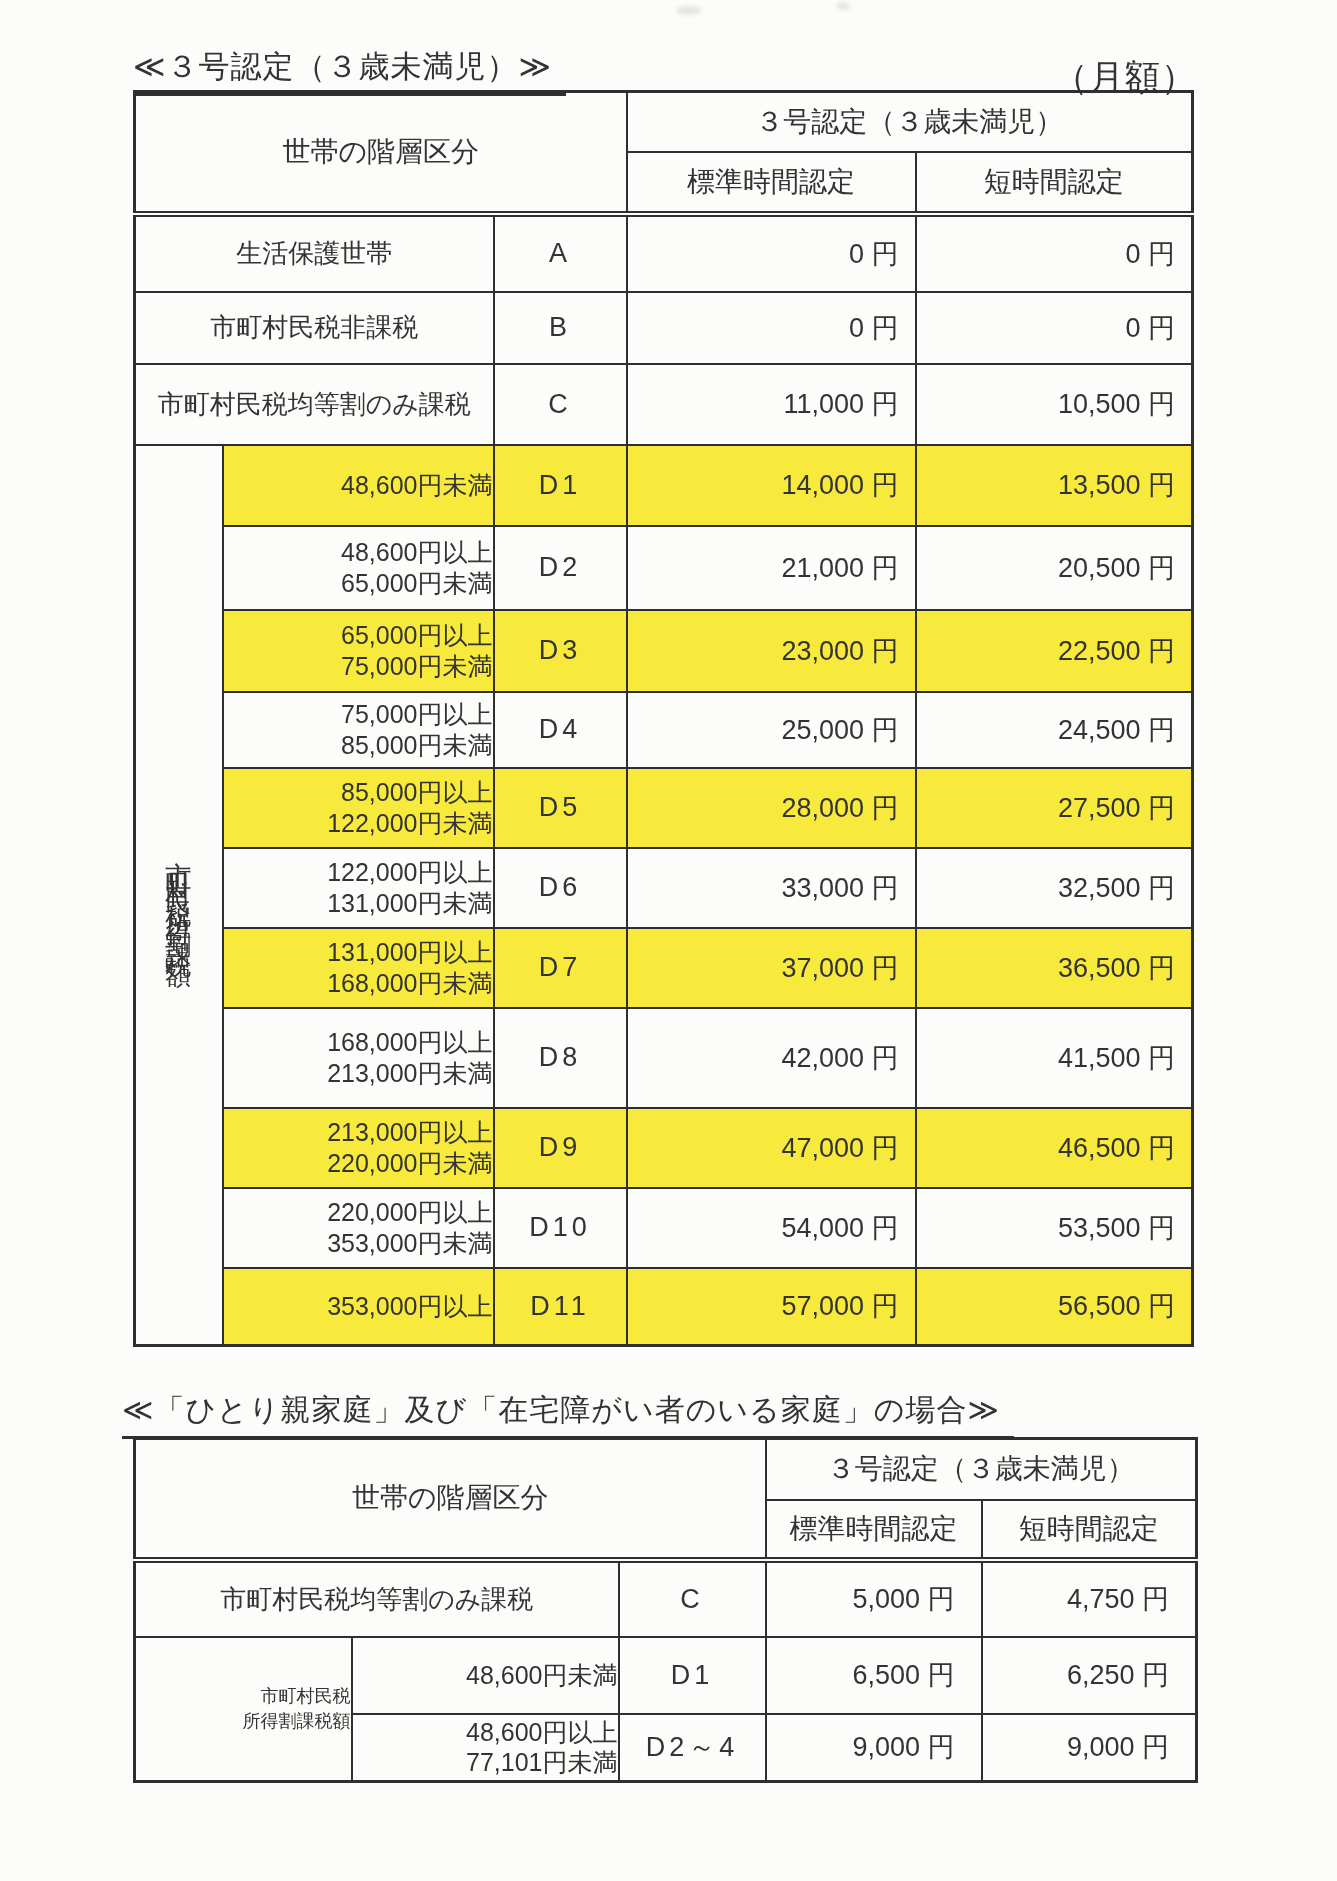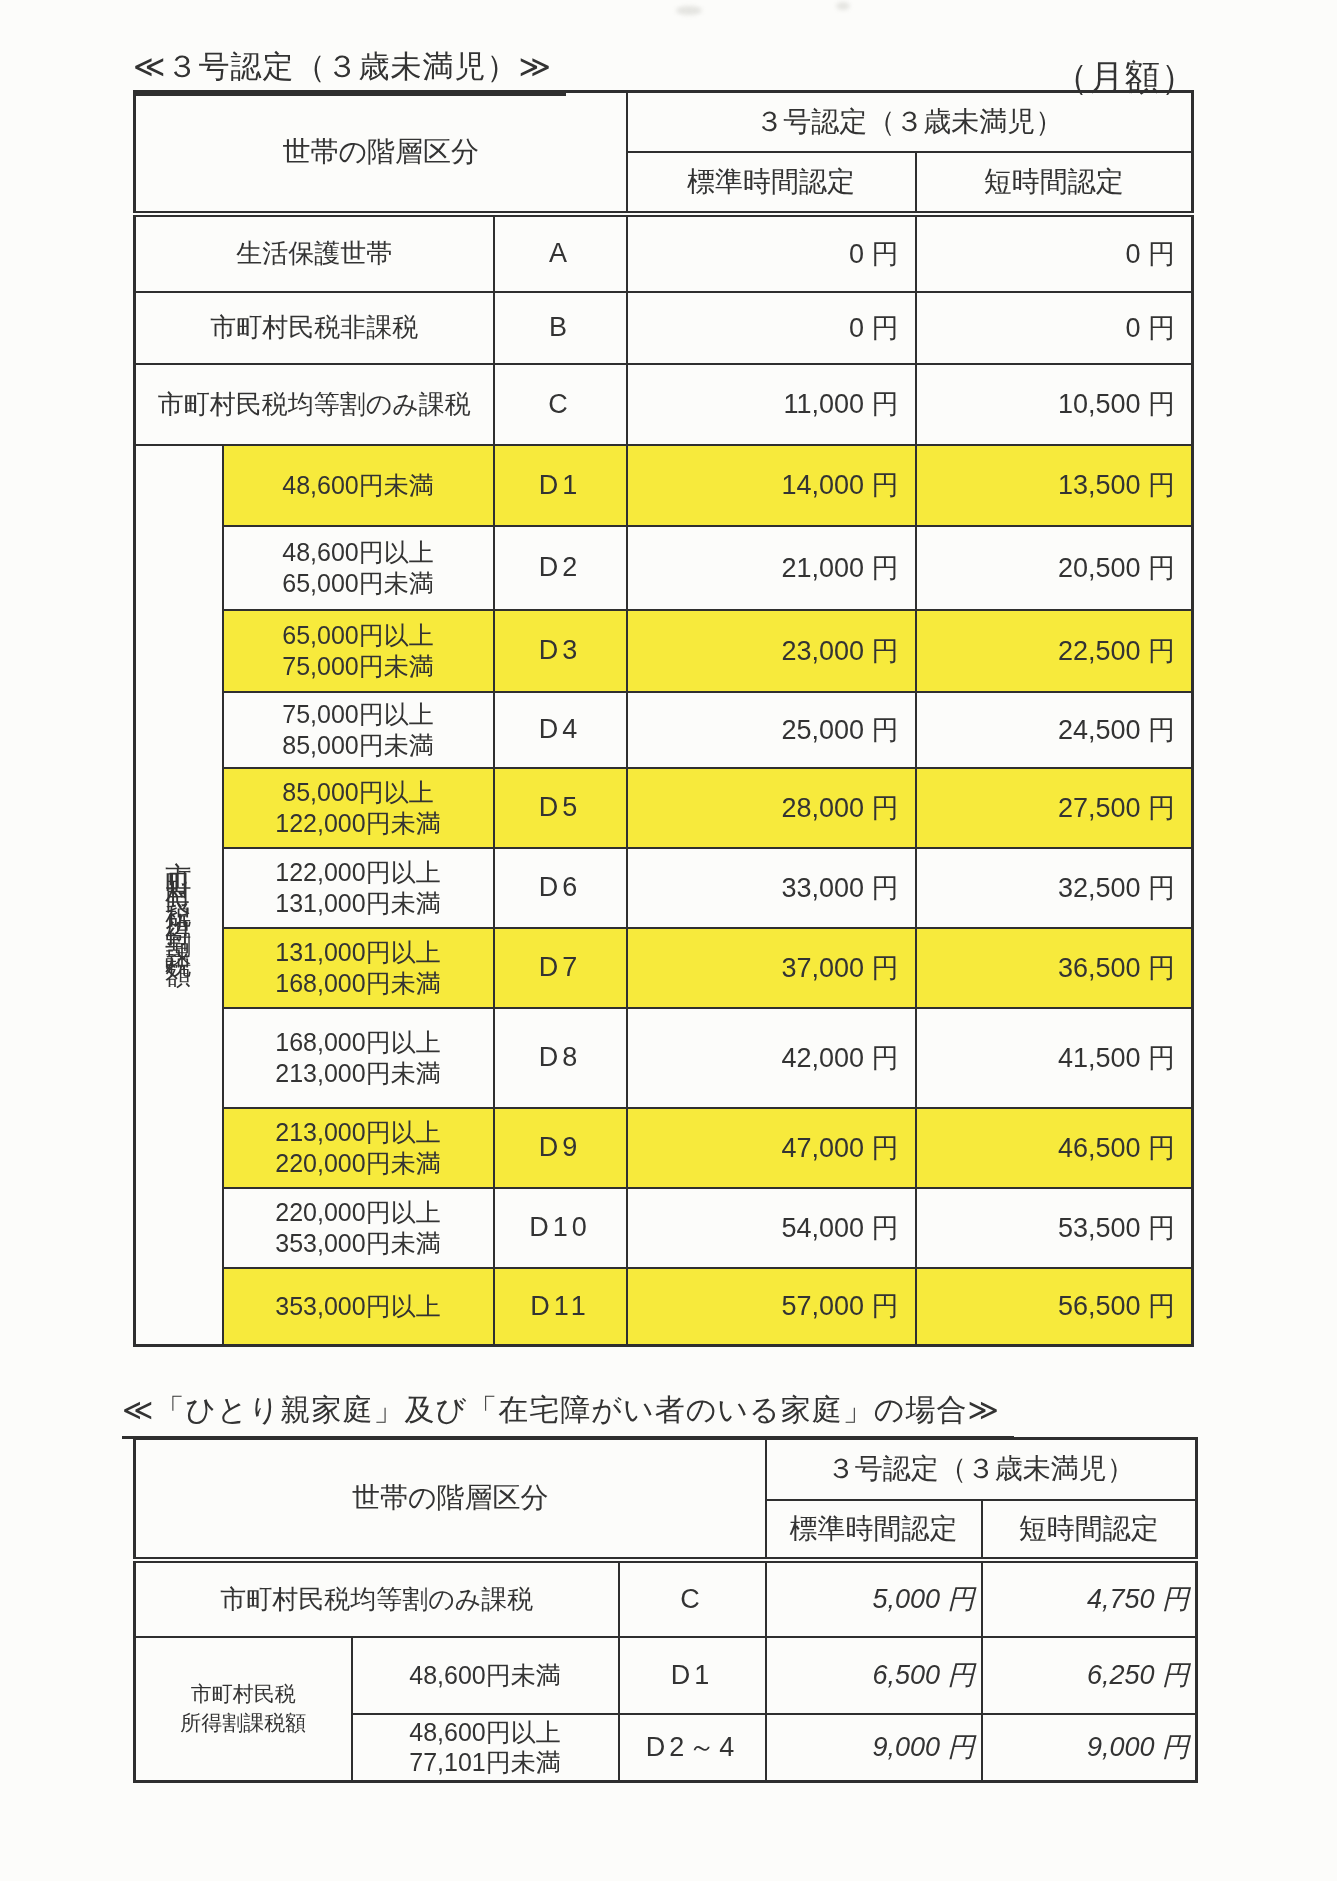--- a/index.html
+++ b/index.html
@@ -49,40 +49,40 @@
     border:2px solid var(--line);
     font-weight:normal;
     padding:0;
     overflow:hidden;
   }
   th{font-size:28px;text-align:center;margin-left:48px;}
   .hdr-b{border-bottom:6px double var(--line);}
   td.label{font-size:26px;text-align:center;}
   td.bracket{
     font-size:25px;
-    text-align:center;
+    text-align:right;
     line-height:1.22;
     white-space:pre-line;
   }
   td.code{font-size:27px;text-align:center;letter-spacing:4px;}
   td.fee{font-size:27px;text-align:right;padding-right:16px;}
-  .t2 td.fee{padding-right:6px;font-style:italic;}
+  .t2 td.fee{padding-right:26px;}
   td.strip{background:var(--paper);}
   .strip-text{
     display:block;
     margin:0 auto;
     writing-mode:vertical-rl;
     text-orientation:upright;
     font-size:26px;
     letter-spacing:10px;
     line-height:1;
   }
   td.group-label{
-    font-size:21px;
-    text-align:center;
+    font-size:18px;
+    text-align:right;
     line-height:1.35;
     white-space:pre-line;
   }
   tr.hl > td:not(.strip){background:var(--highlight);}
   
   .fiscal-note{
     position:absolute;
     left:928px;top:1796px;
     font-size:46px;
     color:var(--note-red);

